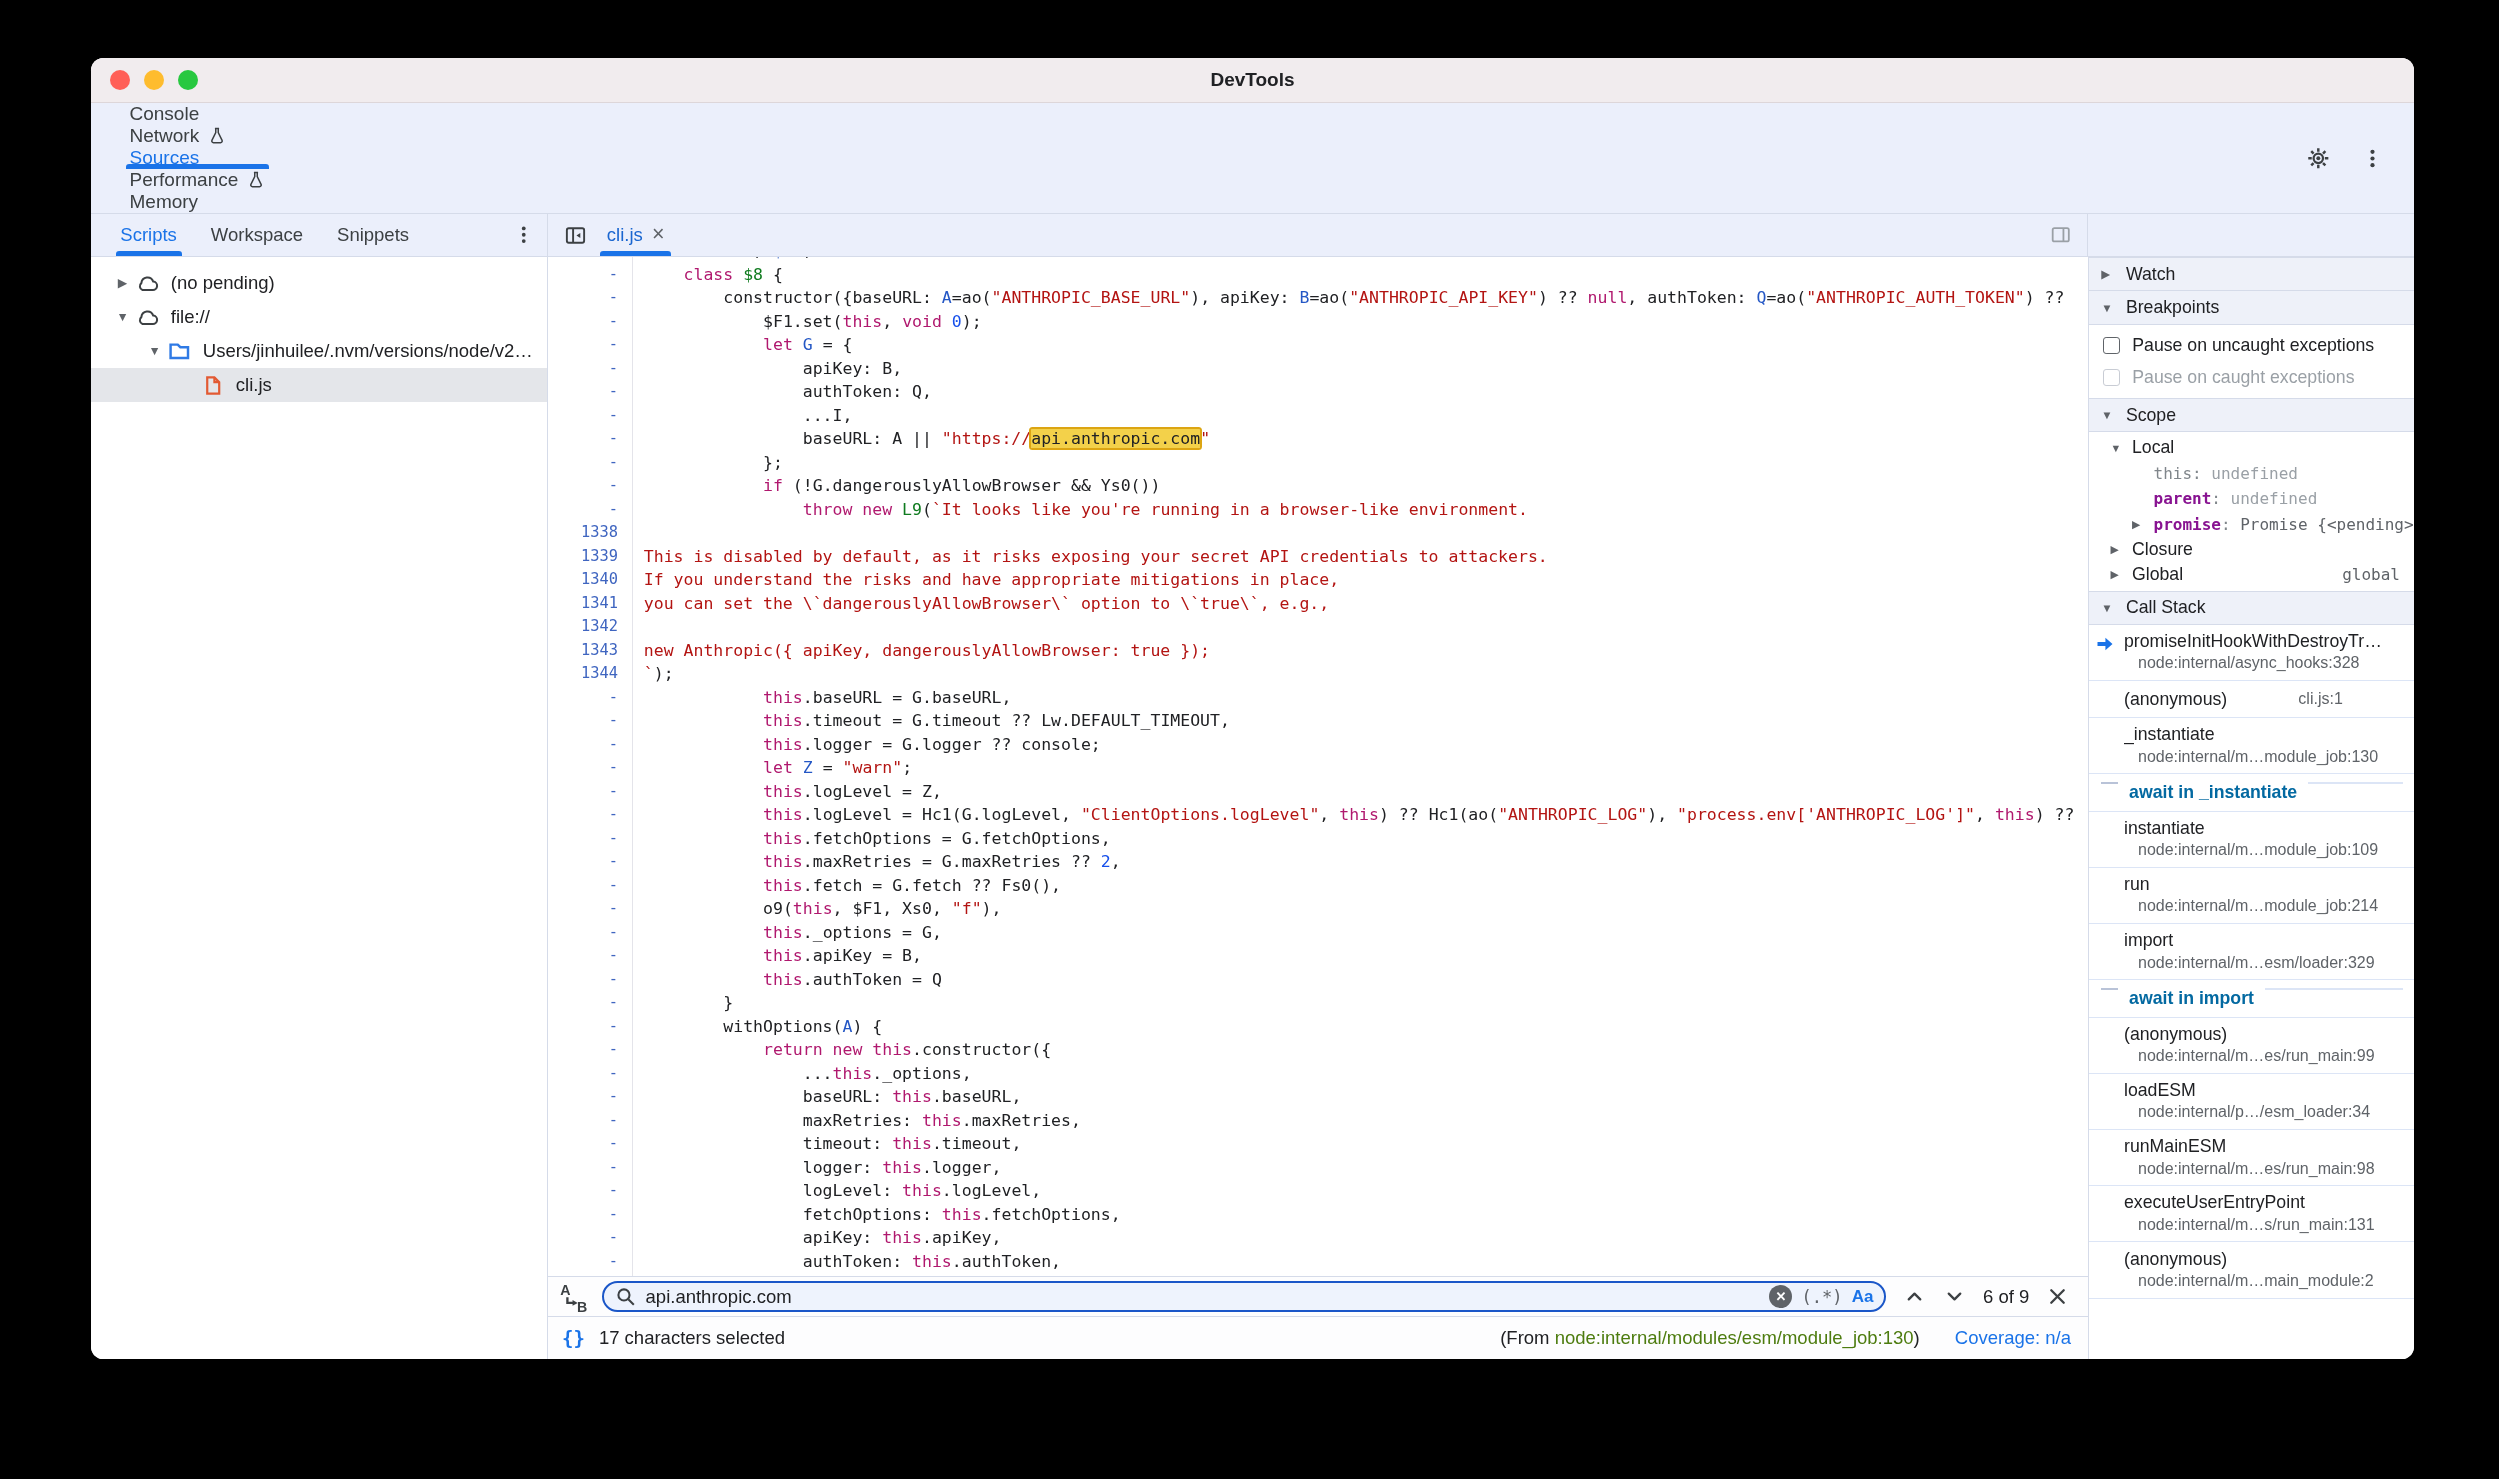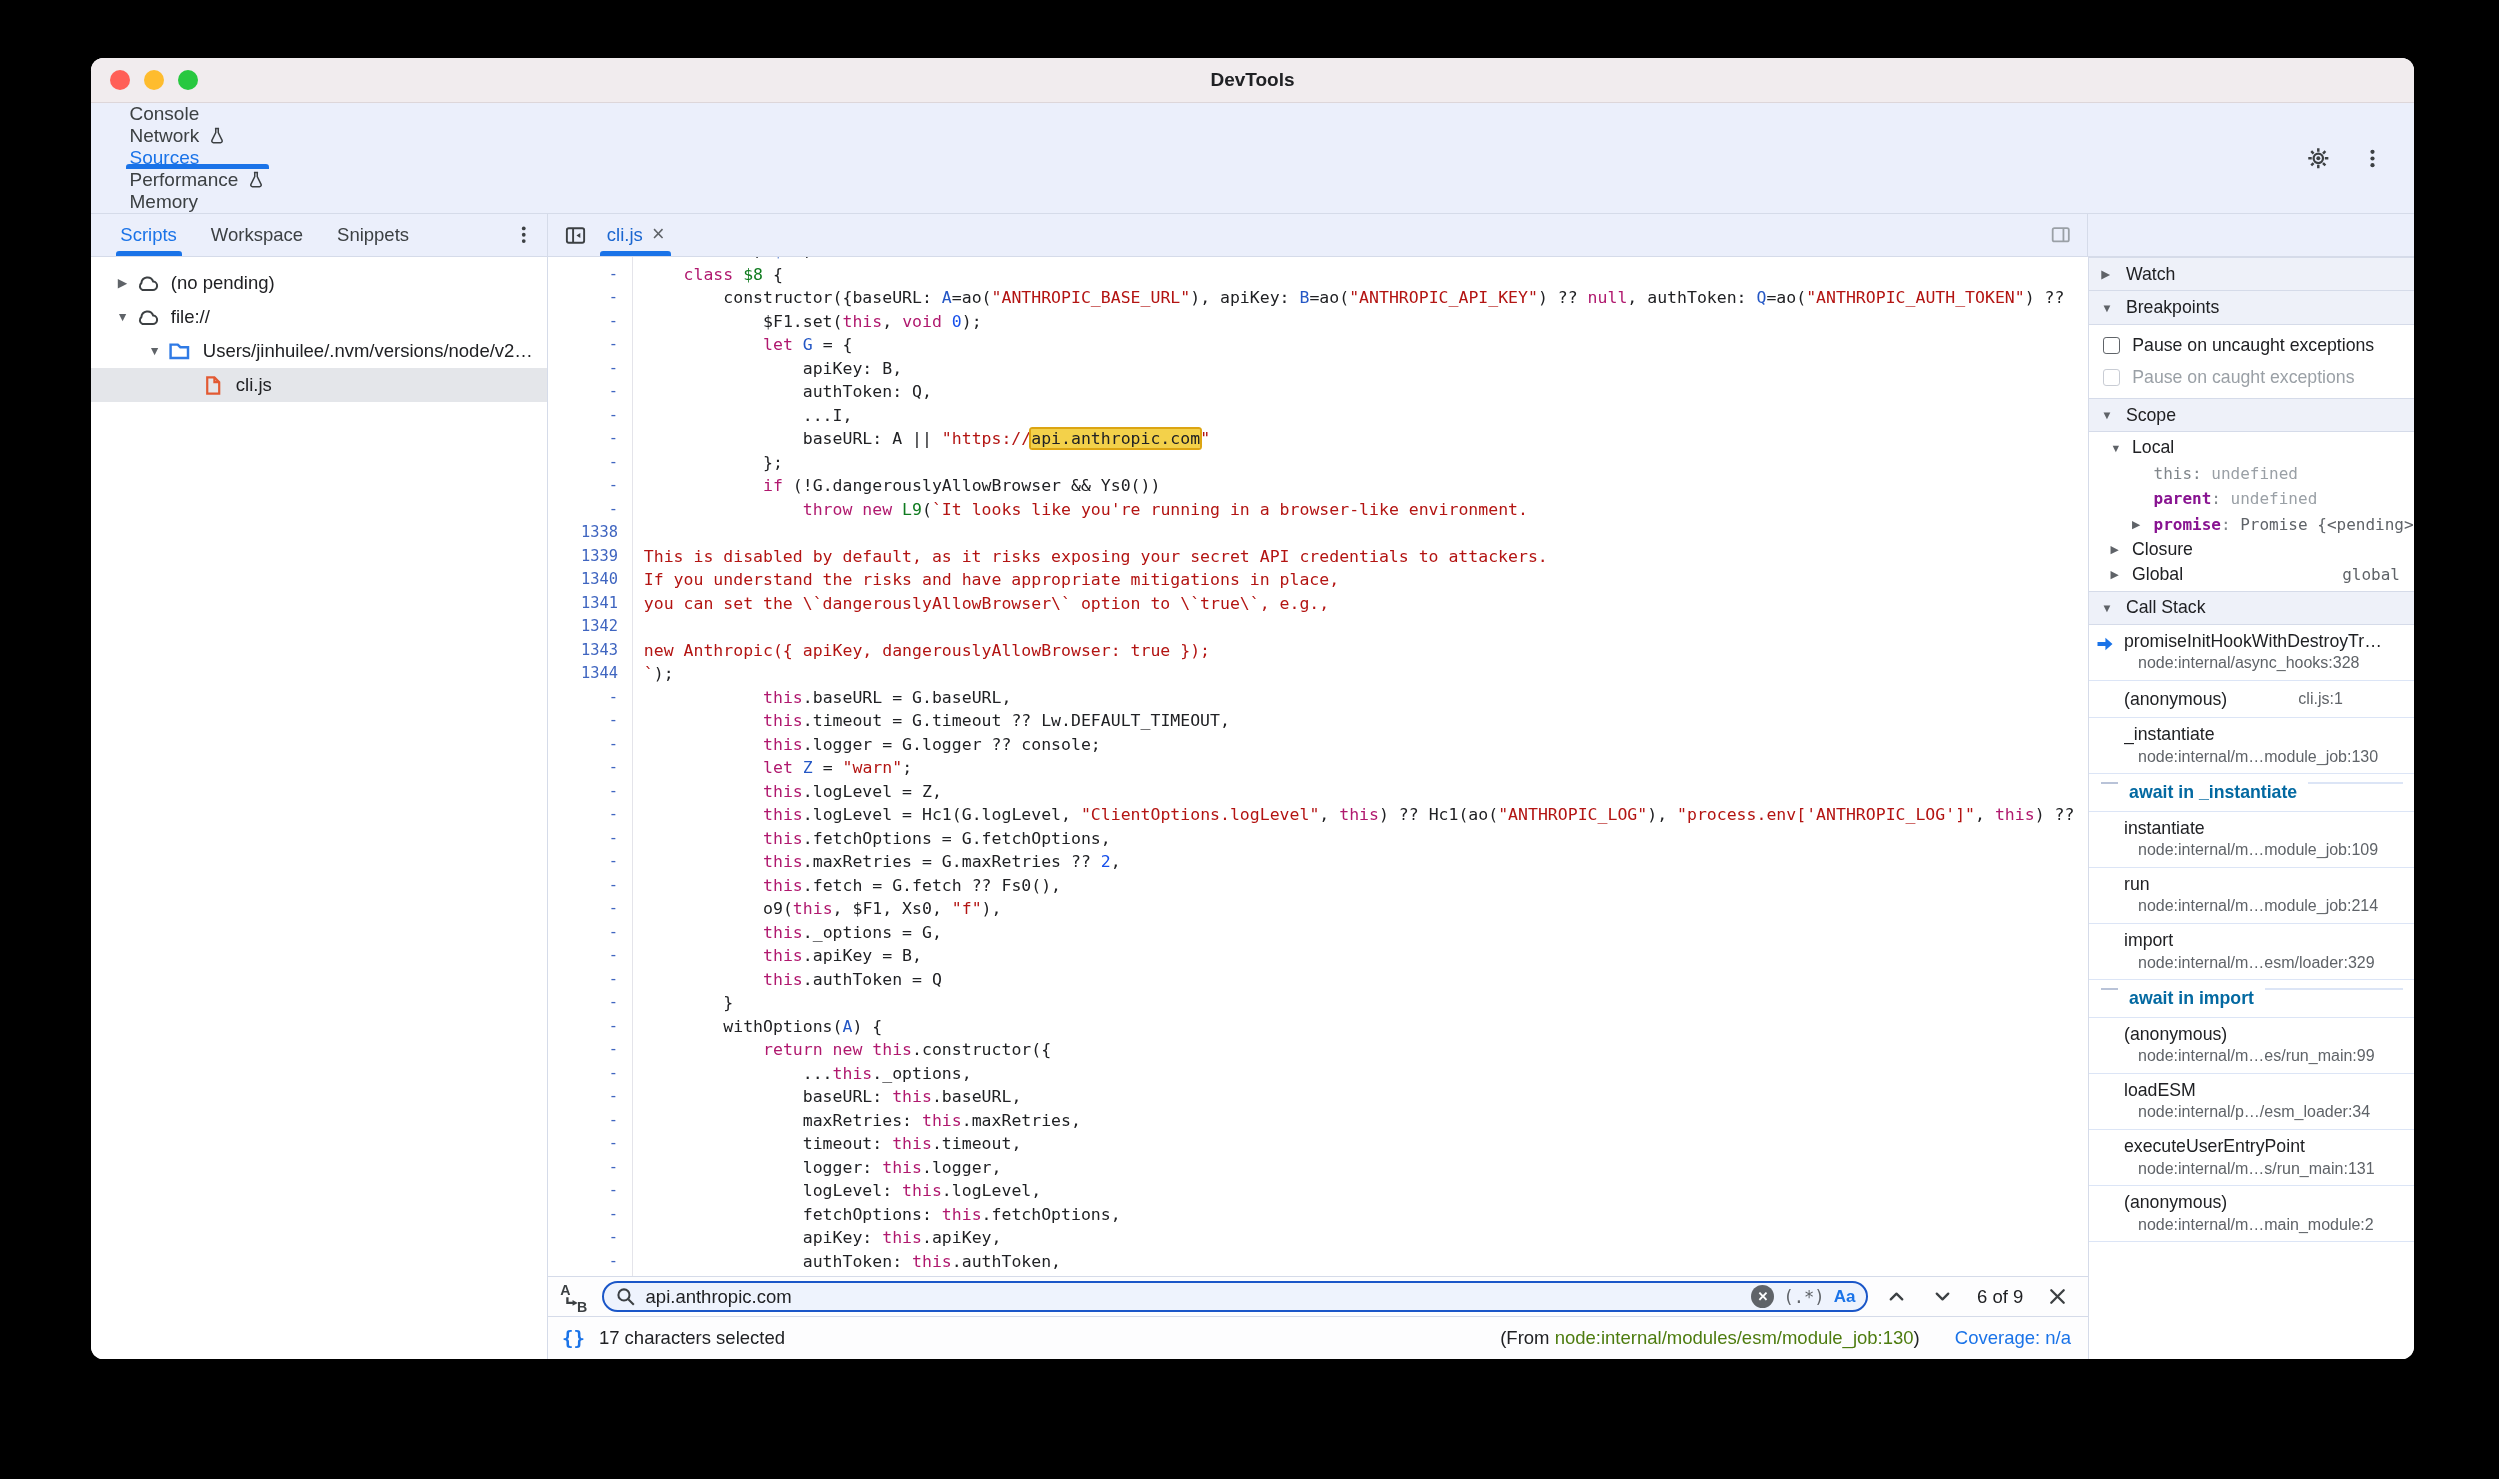--- a/index.html
+++ b/index.html
@@ -60,21 +60,21 @@
   .vr { color:#2457c5; } .nm { color:#1750eb; } .df { color:#0f7b1f; } .pl { color:#202124; }
   .mt { background:#f3d14a; outline:2.3px solid #dca512; border-radius:1.5px; color:#202124; }
 
   
   .searchbar { flex:0 0 40px; border-top:0.8px solid #d5dbe9; background:#fdfdfe; display:flex; align-items:center; padding:0 14px 0 10.8px; gap:12.3px; }
   .search-pill { flex:1; height:31px; border:2.3px solid #1a56c8; border-radius:17px; background:#eef3fd; display:flex; align-items:center; padding:0 10.8px; gap:9.2px; min-width:0; }
   .search-input { flex:1; border:none; background:transparent; font-size:18.5px; color:#202124; outline:none; font-family:"Liberation Sans",sans-serif; min-width:0; }
   .clear-btn { width:23px; height:23px; border-radius:50%; background:#5f6368; color:#fff; display:flex; align-items:center; justify-content:center; font-size:13px; font-weight:bold; flex:0 0 23px; }
   .regex-label { font-size:17px; color:#5f6368; font-family:"DejaVu Sans Mono",monospace; }
   .case-label { font-size:17px; color:#1a73e8; font-weight:bold; }
-  .find-ctrl { display:flex; align-items:center; gap:23px; padding:0 4.6px; }
+  .find-ctrl { display:flex; align-items:center; gap:17px; padding:0 4.6px; }
   .result-count { font-size:18.5px; color:#202124; white-space:nowrap; }
 
   
   .statusbar { flex:0 0 43px; border-top:0.8px solid #d5dbe9; background:#fdfdfe; display:flex; align-items:center; padding:0 17px 0 14px; font-size:18.5px; color:#202124; }
   .braces { color:#1a73e8; font-family:"DejaVu Sans Mono",monospace; font-weight:bold; font-size:19px; margin-right:14px; }
   .status-right { margin-left:auto; display:flex; align-items:center; gap:35px; }
   .from-link { color:#4d7c0f; }
   .coverage { color:#1a73e8; }
 
   
@@ -480,20 +480,24 @@
           </div>
           <div class="cs-frame">
             <div class="cs-name">(anonymous)</div>
             <div class="cs-loc">node:internal/m…es/run_main:99</div>
           </div>
           <div class="cs-frame">
             <div class="cs-name">loadESM</div>
             <div class="cs-loc">node:internal/p…/esm_loader:34</div>
           </div>
           <div class="cs-frame">
+            <div class="cs-name">runMainESM</div>
+            <div class="cs-loc">node:internal/m…es/run_main:98</div>
+          </div>
+          <div class="cs-frame">
             <div class="cs-name">executeUserEntryPoint</div>
             <div class="cs-loc">node:internal/m…s/run_main:131</div>
           </div>
           <div class="cs-frame">
             <div class="cs-name">(anonymous)</div>
             <div class="cs-loc">node:internal/m…main_module:2</div>
           </div>
         </div>
     </div>
 

